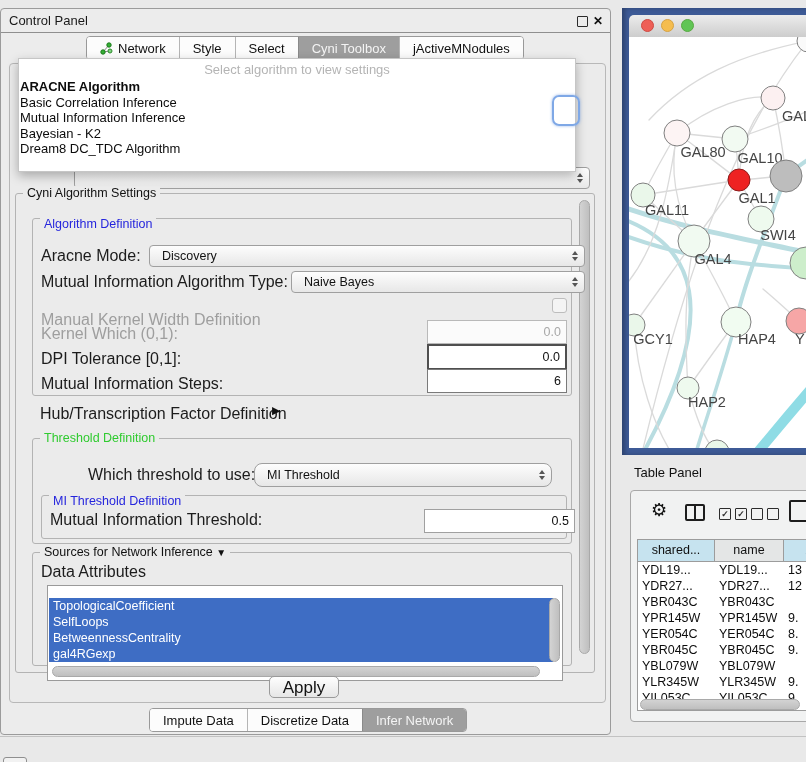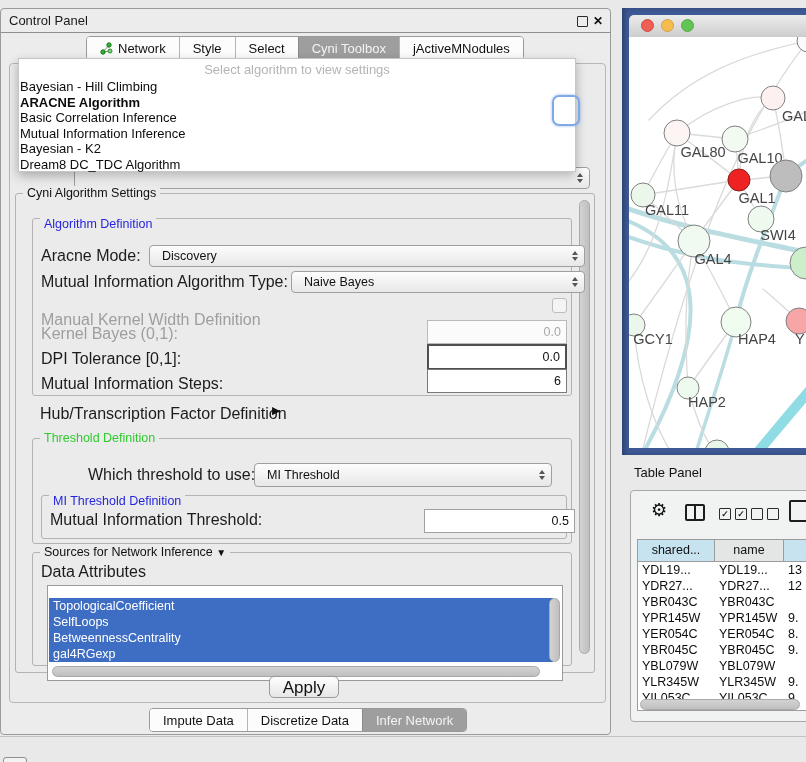--- a/index.html
+++ b/index.html
@@ -161,38 +161,38 @@
           <span>Naive Bayes</span>
           <span class="updown">
               <i class="up"></i>
               <i class="dn"></i>
             </span>
         </div>
 
         <span class="lbl dis" style="left:8px;top:92px;">Manual Kernel Width Definition</span>
         <span class="checkbox" style="left:519px;top:79px;"></span>
 
-        <span class="lbl dis" style="left:8px;top:106px;">Kernel Bayes (0,1):</span>
+        <span class="lbl dis" style="left:8px;top:106px;">Kernel Which (0,1):</span>
         <input class="field dis" style="left: 394px; top: 101px; width: 140px; height: 21px;" readonly="" value="0.0">
 
         <span class="lbl" style="left:8px;top:131px;">DPI Tolerance [0,1]:</span>
         <input class="field strong" style="left: 394px; top: 125px; width: 140px; height: 22px;" readonly="" value="0.0">
 
         <span class="lbl" style="left:8px;top:156px;">Mutual Information Steps:</span>
         <input class="field mid" style="left: 394px; top: 150px; width: 140px; height: 21px;" readonly="" value="6">
       </div>
 
       <span class="lbl" style="left:24px;top:211px;">Hub/Transcription Factor Definition</span>
       <span class="arrow-r" style="position:absolute;left:256px;top:210px;">▶</span>
 
       <div class="grp" style="left:16px;top:244px;width:538px;height:104px;">
         <span class="gt green">Threshold Definition</span>
 
         <span class="lbl" style="left:55px;top:24px;line-height:24px;">Which threshold to use:</span>
-        <div class="combo" style="left:205px;top:24px;width:298px;height:24px;">
+        <div class="combo" style="left:205px;top:24px;width:298px;height:24px;border-radius:8px;">
           <span>MI Threshold</span>
           <span class="updown">
               <i class="up"></i>
               <i class="dn"></i>
             </span>
         </div>
 
         <div class="grp" style="left:8px;top:56px;width:524px;height:42px;">
           <span class="gt blue">MI Threshold Definition</span>
           <span class="lbl" style="left:8px;top:13px;line-height:22px;">Mutual Information Threshold:</span>
@@ -372,21 +372,20 @@
             <div class="bcell">9</div>
           </div>
         </div>
       <div class="hthumb" style="left:2px;top:159px;width:158px;height:9px;"></div>
     </div>
   </div>
 
   <div class="dropdown" style="left:18px;top:58px;width:558px;height:114px;">
     <div class="dd-ph">Select algorithm to view settings</div>
     <div id="dd-items">
-        <div class="dd-item">Bayesian - Hill Climbing</div>
         <div class="dd-item b">ARACNE Algorithm</div>
         <div class="dd-item">Basic Correlation Inference</div>
         <div class="dd-item">Mutual Information Inference</div>
         <div class="dd-item">Bayesian - K2</div>
         <div class="dd-item">Dream8 DC_TDC Algorithm</div>
       </div>
   </div>
   <div class="focus-sliver" style="left:552px;top:95px;width:24px;height:27px;"></div>
 
   <div class="strip-line"></div>

